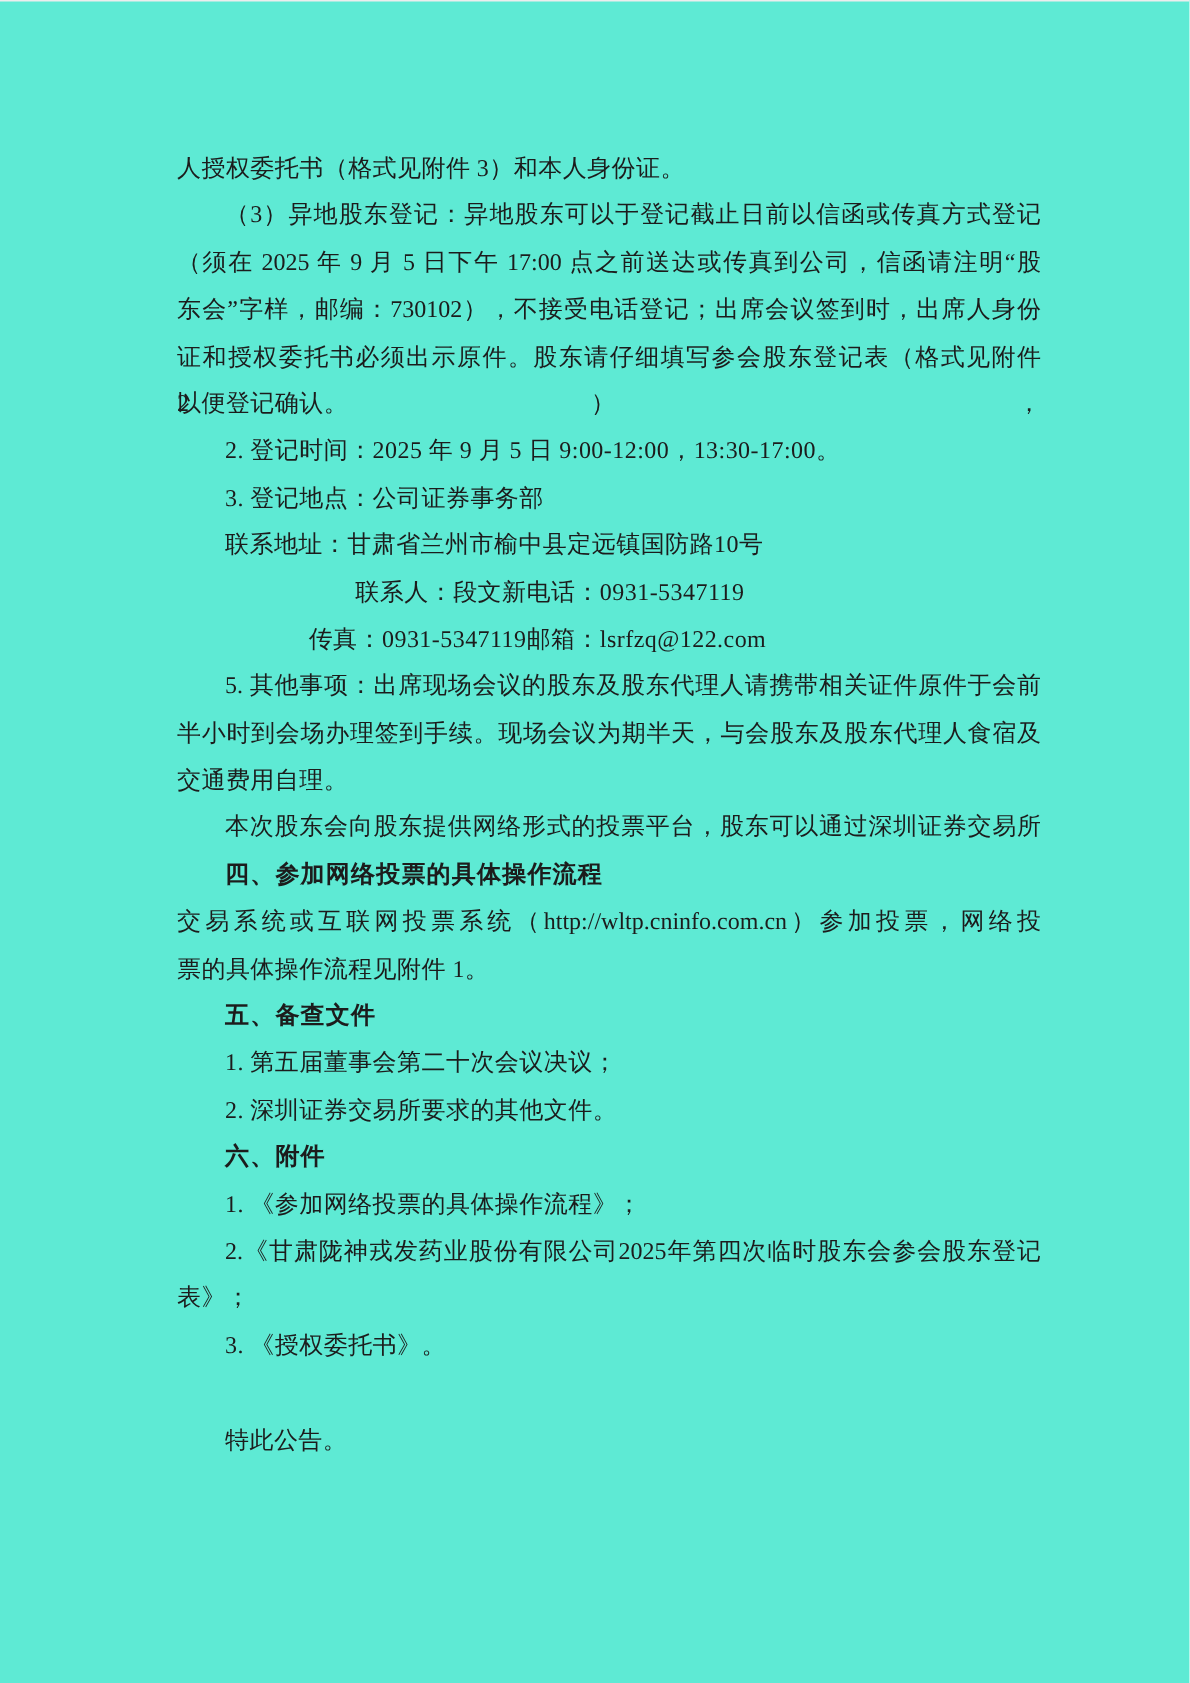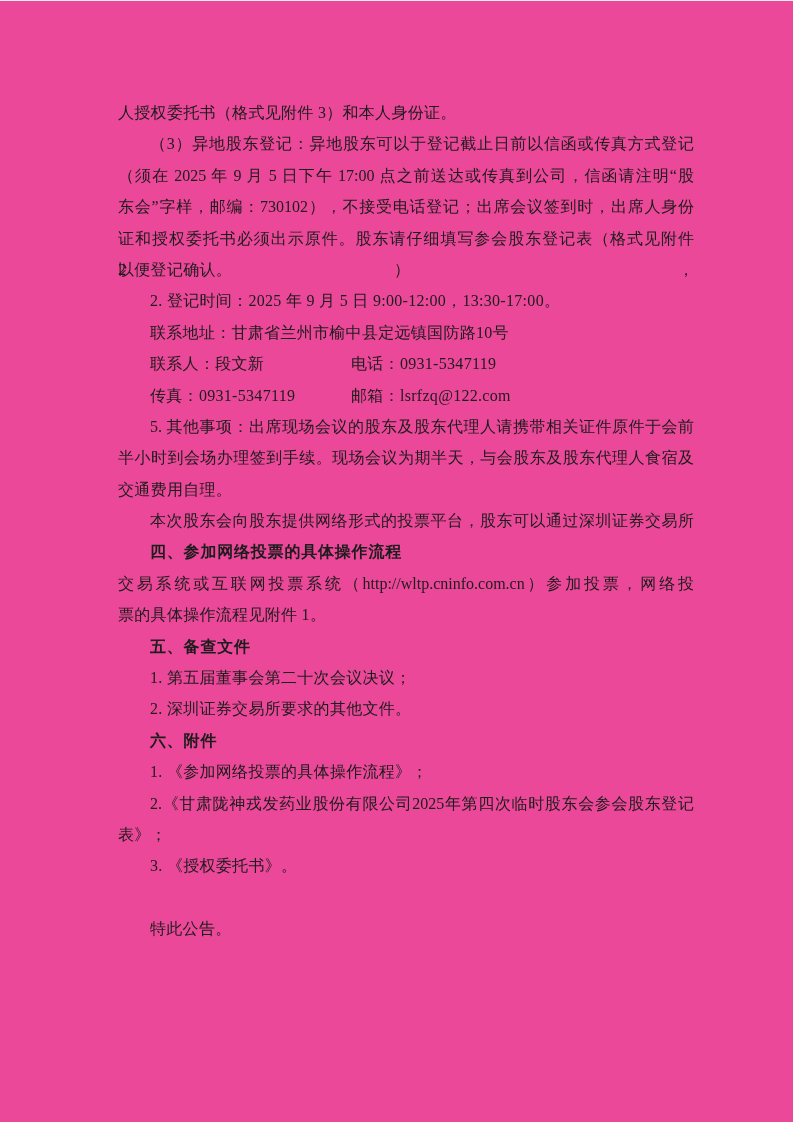--- a/index.html
+++ b/index.html
@@ -4,21 +4,21 @@
 <style>
   html, body {
     margin: 0;
     padding: 0;
     background: #ffffff;
   }
   .page {
     position: relative;
     width: 793px;
     height: 1122px;
-    background: #ec4899;
+    background: #5eead4;
     border-top: 1px solid #ededed;
     overflow: hidden;
     font-family: "Liberation Serif", "DejaVu Serif", serif;
     color: #1c1c1c;
   }
   .textblock {
     position: absolute;
     left: 118px;
     top: 96px;
     width: 576px;
@@ -39,35 +39,37 @@
   .line.indent { padding-left: 32px; }
   .line.justify.indent { padding-left: 32px; }
   .line.bold {
     font-weight: bold;
     letter-spacing: 0.8px;
   }
   .line.blank { height: 31.4px; }
   .col1 {
     display: inline-block;
     width: 201px;
+    text-align: right;
   }
 </style>
 </head>
 <body>
 
 <div class="page">
   <div class="textblock">
 
     <div class="line">人授权委托书（格式见附件 3）和本人身份证。</div>
     <div class="line justify indent">（3）异地股东登记：异地股东可以于登记截止日前以信函或传真方式登记</div>
     <div class="line justify">（须在 2025 年 9 月 5 日下午 17:00 点之前送达或传真到公司，信函请注明“股</div>
     <div class="line justify">东会”字样，邮编：730102），不接受电话登记；出席会议签到时，出席人身份</div>
     <div class="line justify">证和授权委托书必须出示原件。股东请仔细填写参会股东登记表（格式见附件 2），</div>
     <div class="line">以便登记确认。</div>
     <div class="line indent">2. 登记时间：2025 年 9 月 5 日 9:00-12:00，13:30-17:00。</div>
+    <div class="line indent">3. 登记地点：公司证券事务部</div>
     <div class="line indent">联系地址：甘肃省兰州市榆中县定远镇国防路10号</div>
 
     <div class="line indent">
       <span class="col1">联系人：段文新</span><span>电话：0931-5347119</span>
     </div>
     <div class="line indent">
       <span class="col1">传真：0931-5347119</span><span>邮箱：lsrfzq@122.com</span>
     </div>
 
     <div class="line justify indent">5. 其他事项：出席现场会议的股东及股东代理人请携带相关证件原件于会前</div>

